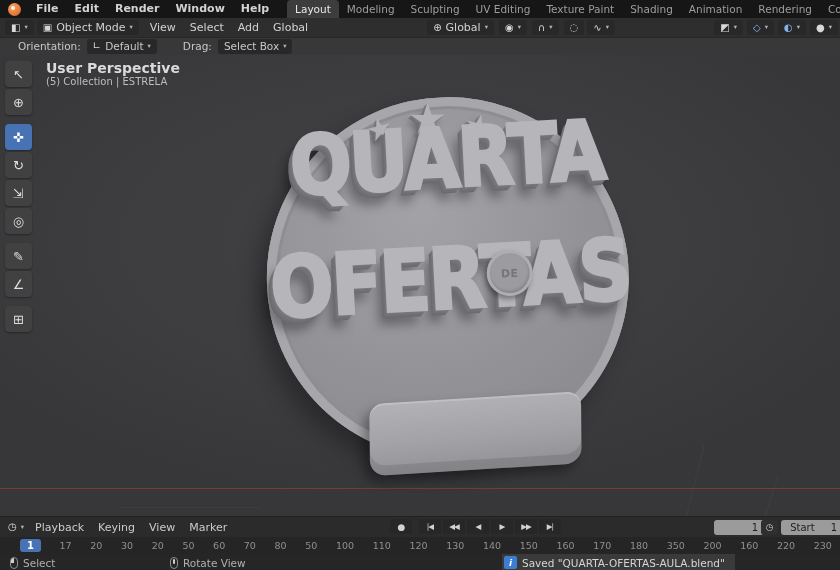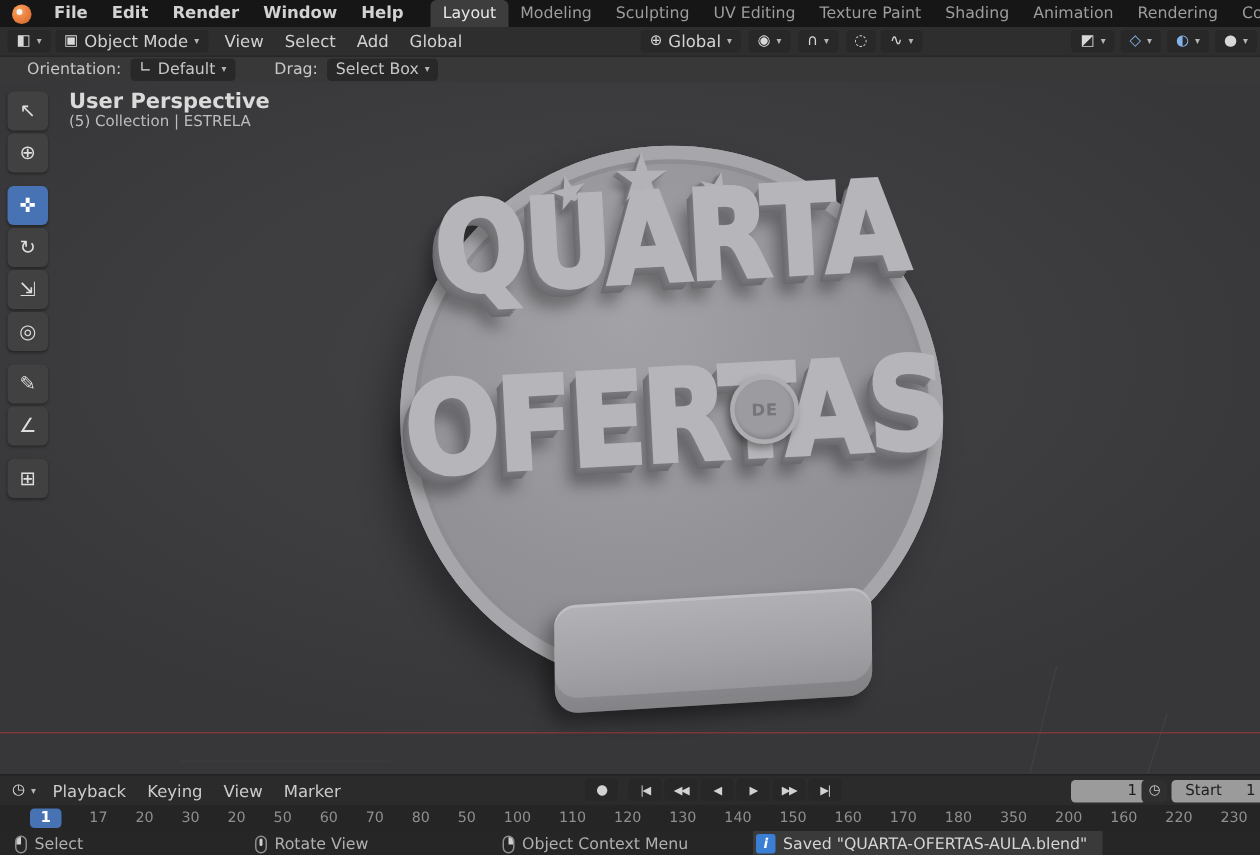--- a/index.html
+++ b/index.html
@@ -312,23 +312,19 @@
 
   <div class="status">
     <div class="sgroup sg1">
       <span class="mouse m-left"></span>
       <span>Select</span>
     </div>
     <div class="sgroup sg2">
       <span class="mouse m-mid"></span>
       <span>Rotate View</span>
     </div>
-    <div class="sgroup sg3">
-      <span class="mouse m-right"></span>
-      <span>Object Context Menu</span>
-    </div>
     <div class="sgroup sg4">
       <span class="info-icon">i</span>
       <span>Saved "QUARTA-OFERTAS-AULA.blend"</span>
     </div>
   </div>
 
 </div>
 
 </body></html>

